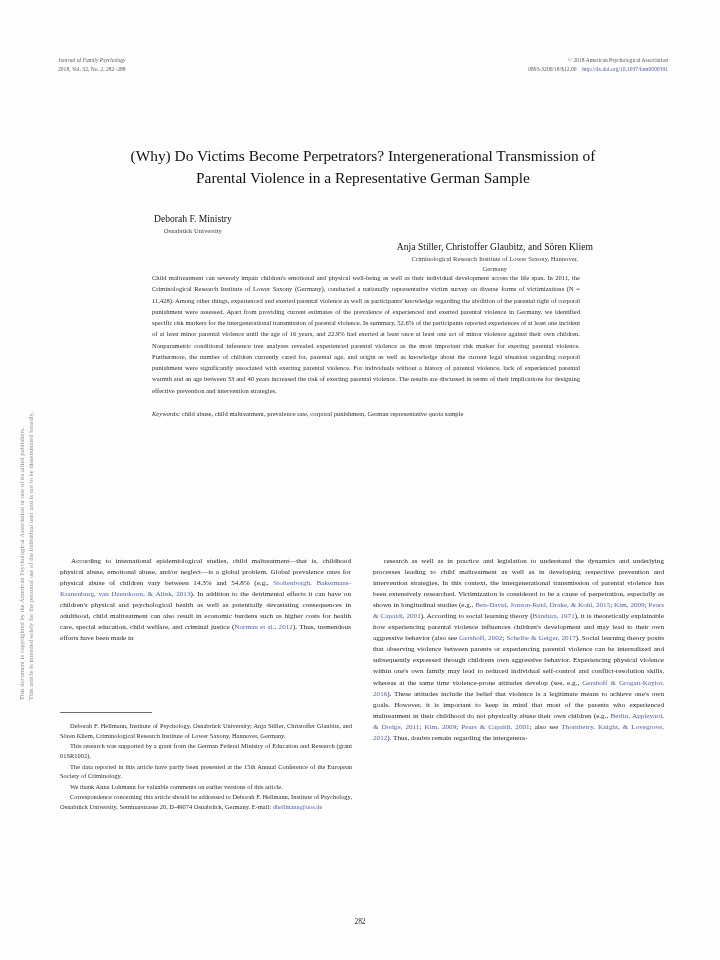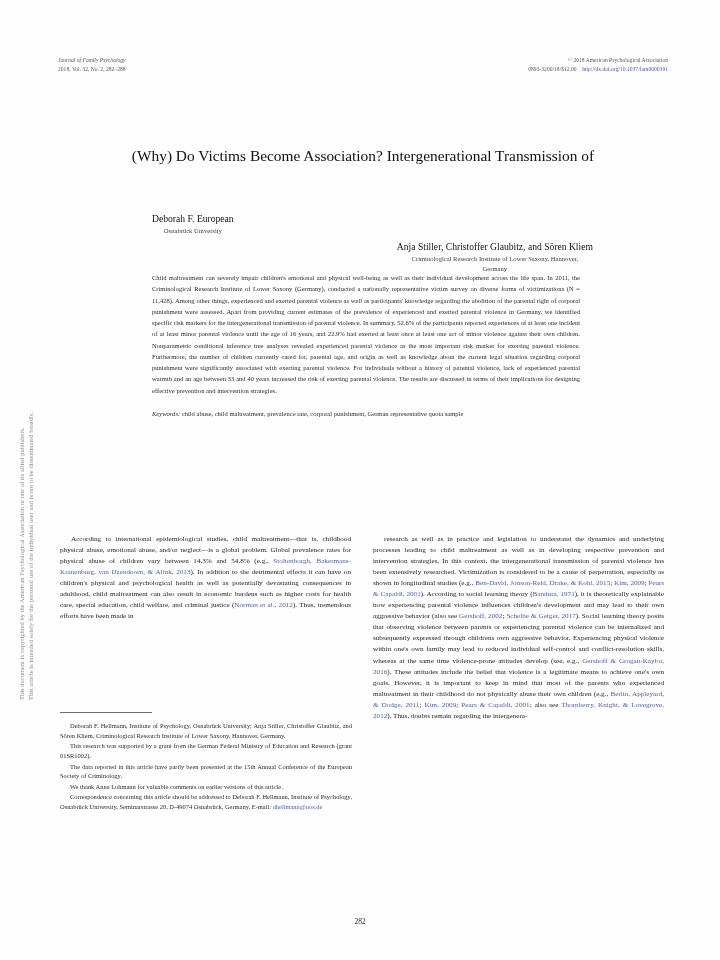--- a/index.html
+++ b/index.html
@@ -123,21 +123,21 @@
   .abstract p { margin: 0; }
   .keywords {
     margin-top: 12px !important;
     text-align: left;
   }
   .kw-label { font-style: italic; }
 
   
   .columns {
     position: absolute;
-    top: 534px;
+    top: 556px;
     left: 60px;
     right: 56px;
     display: flex;
     gap: 22px;
   }
   .col { width: 50%; }
   .col p {
     margin: 0;
     font-size: 7.15px;
     line-height: 1.545;
@@ -205,26 +205,27 @@
       <div>
         <span>0893-3200/18/$12.00</span>
         &nbsp;&nbsp;
         <span class="doi-link">http://dx.doi.org/10.1037/fam0000391</span>
       </div>
     </div>
   </div>
 
 
   <div class="article-title">
-    <div>(Why) Do Victims Become Association? Intergenerational Transmission of</div>
+    <div>(Why) Do Victims Become Perpetrators? Intergenerational Transmission of</div>
+    <div>Parental Violence in a Representative German Sample</div>
   </div>
 
   <div class="authors">
     <div class="author-block one">
-      <div class="author-names">Deborah F. European</div>
+      <div class="author-names">Deborah F. Ministry</div>
       <div class="author-affil">Osnabrück University</div>
     </div>
     <div class="author-block two">
       <div class="author-names">Anja Stiller, Christoffer Glaubitz, and Sören Kliem</div>
       <div class="author-affil">
         <div>Criminological Research Institute of Lower Saxony, Hannover,</div>
         <div>Germany</div>
       </div>
     </div>
   </div>

